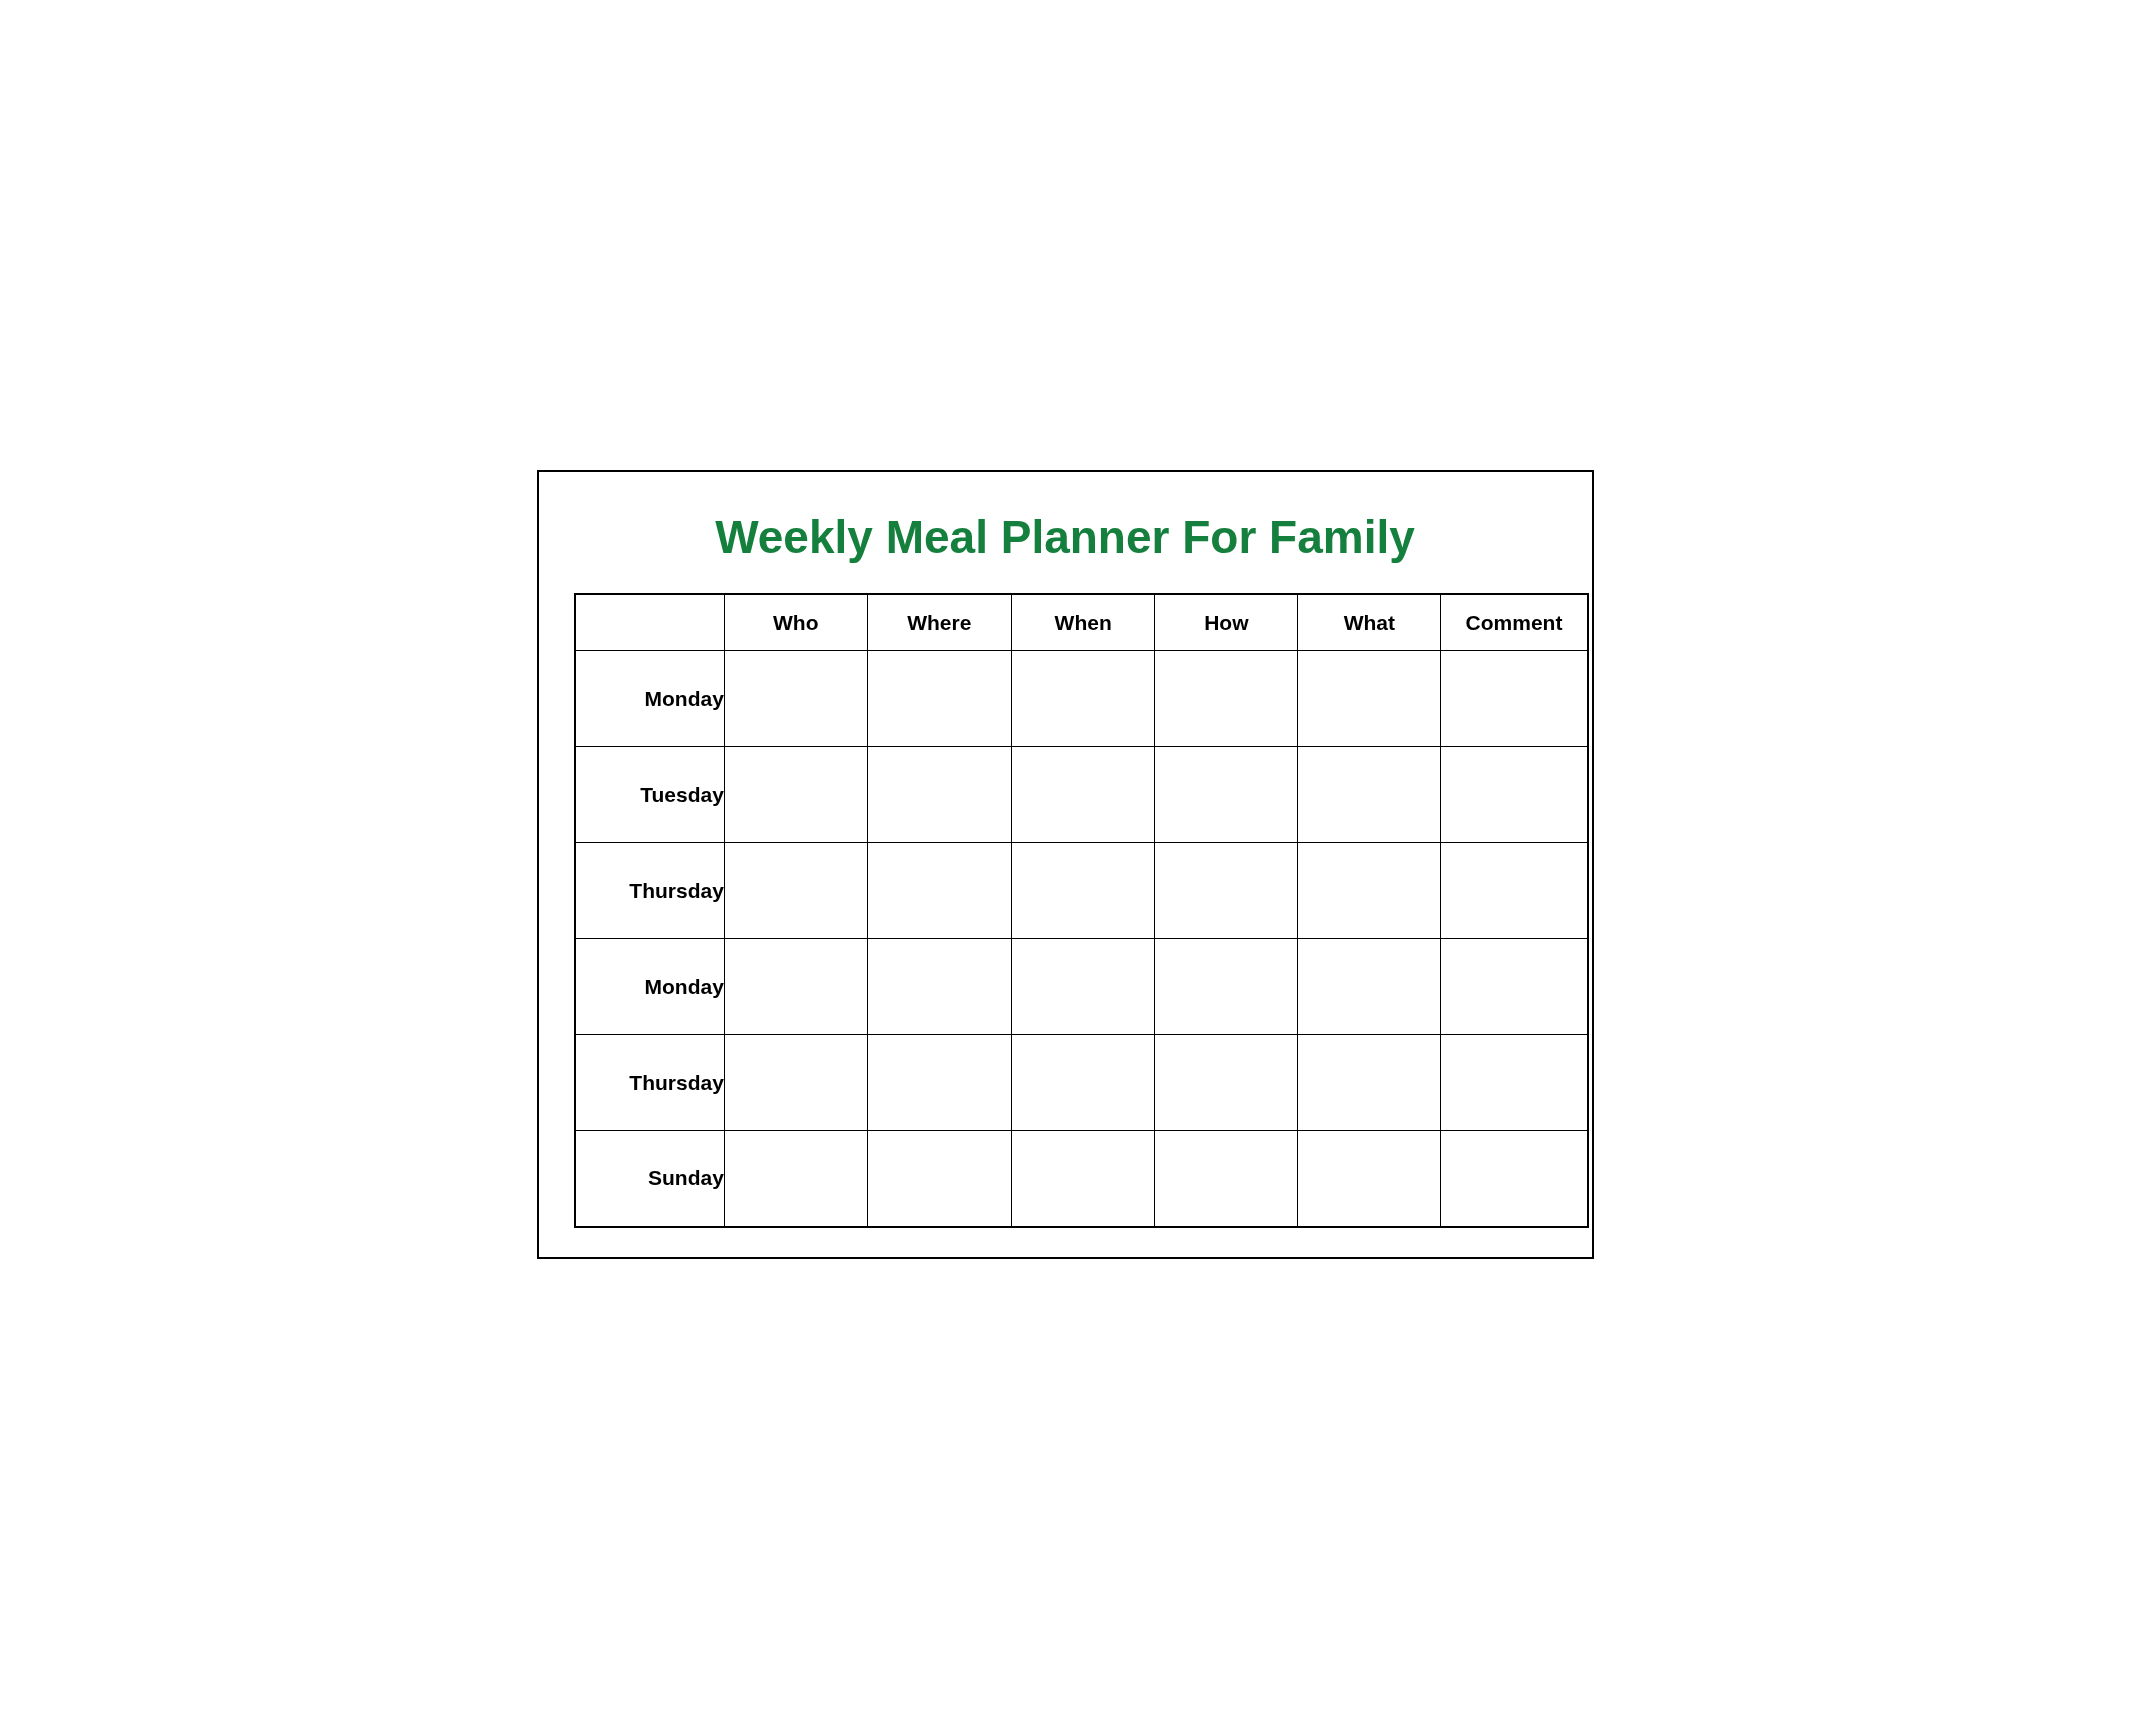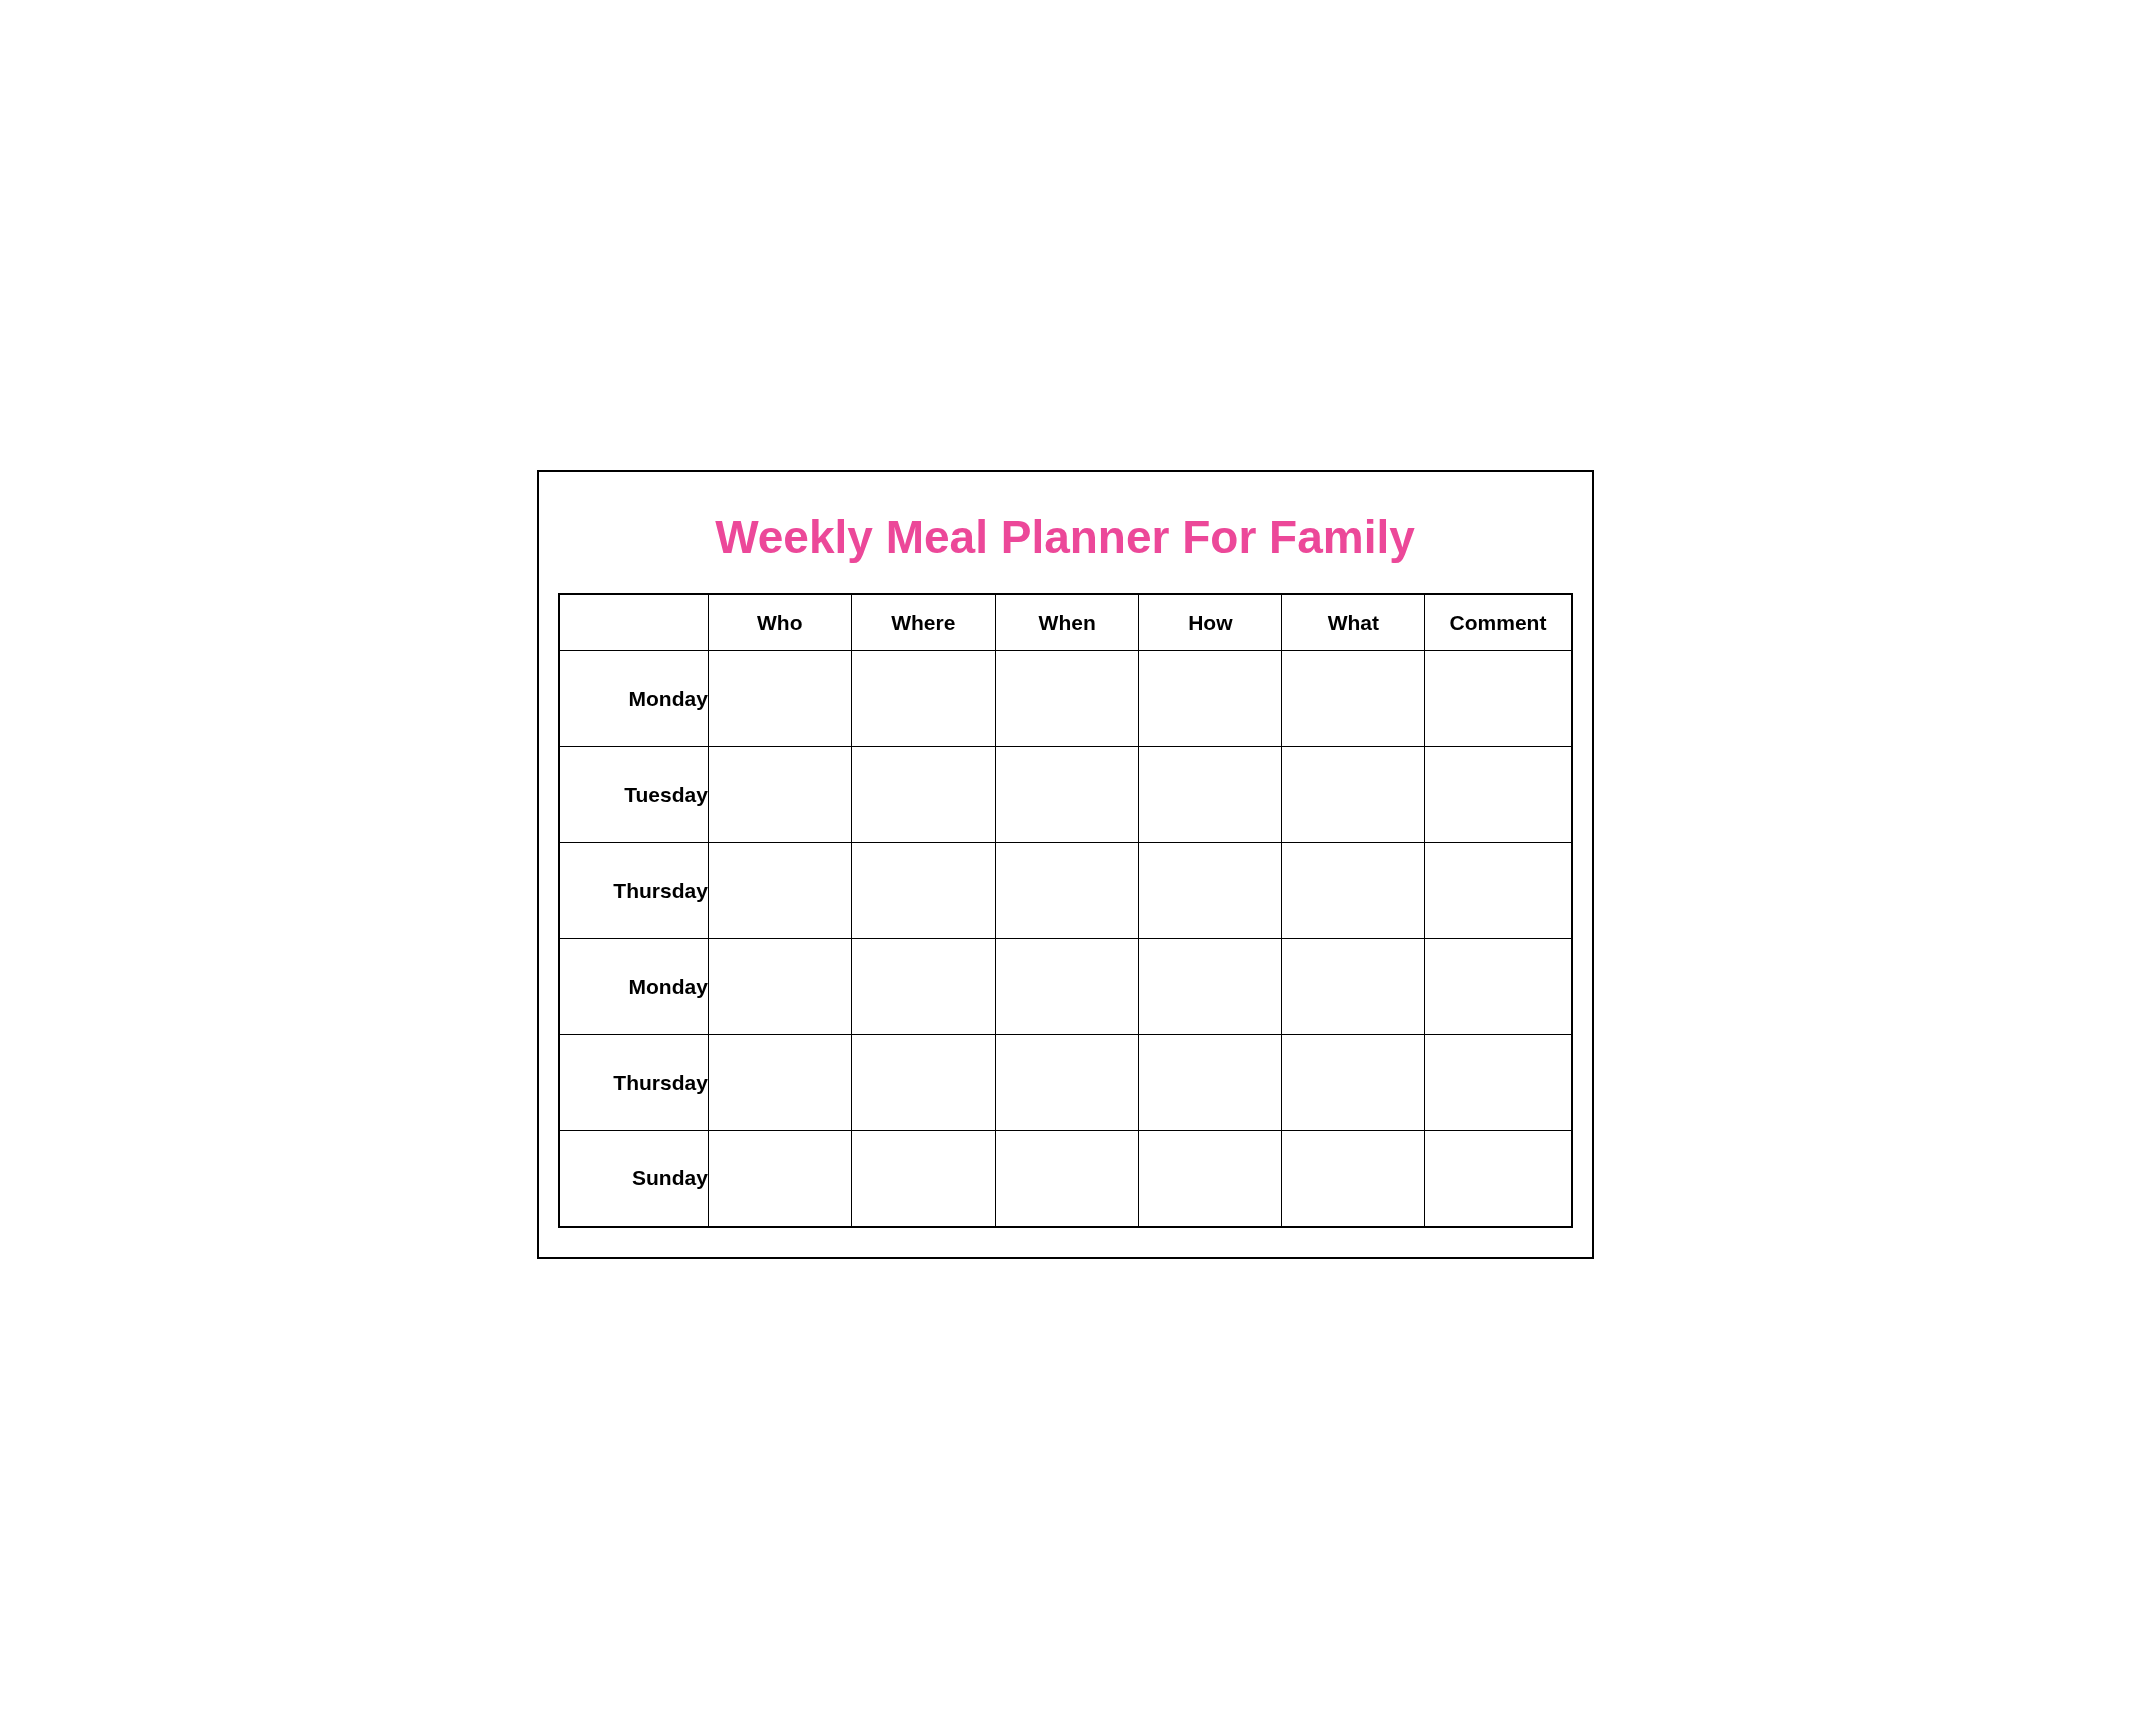--- a/index.html
+++ b/index.html
@@ -23,27 +23,28 @@
       border: 2.9px solid #000000;
       padding: 19px 19px 29px 19px;
     }
 
     .page-title {
       text-align: center;
       font-size: 46px;
       font-weight: 900;
       font-family: Arial, sans-serif;
       padding: 19px 0 29px 0;
-      color: #ec4899;
+      color: #15803d;
     }
 
     .meal-table {
       width: 100%;
       border-collapse: collapse;
       border: 2.4px solid #000000;
+      margin-left: 16px;
     }
 
     .meal-table th,
     .meal-table td {
       border: 1.9px solid #000000;
       padding: 0;
       vertical-align: middle;
     }
 
     .header-row th {

